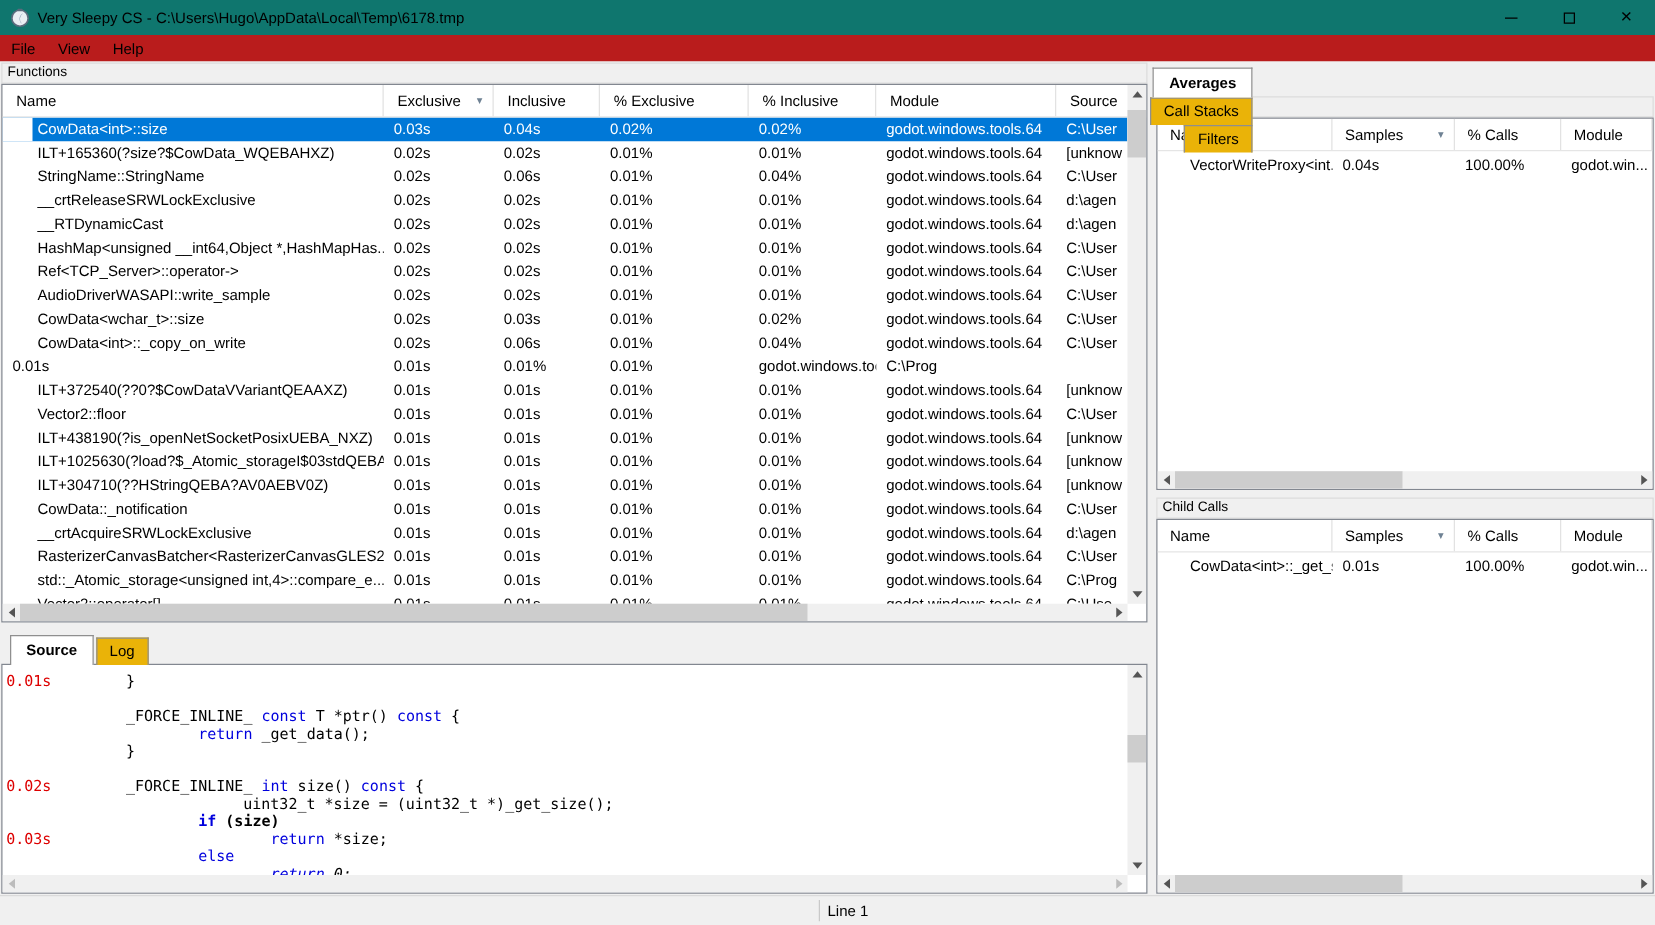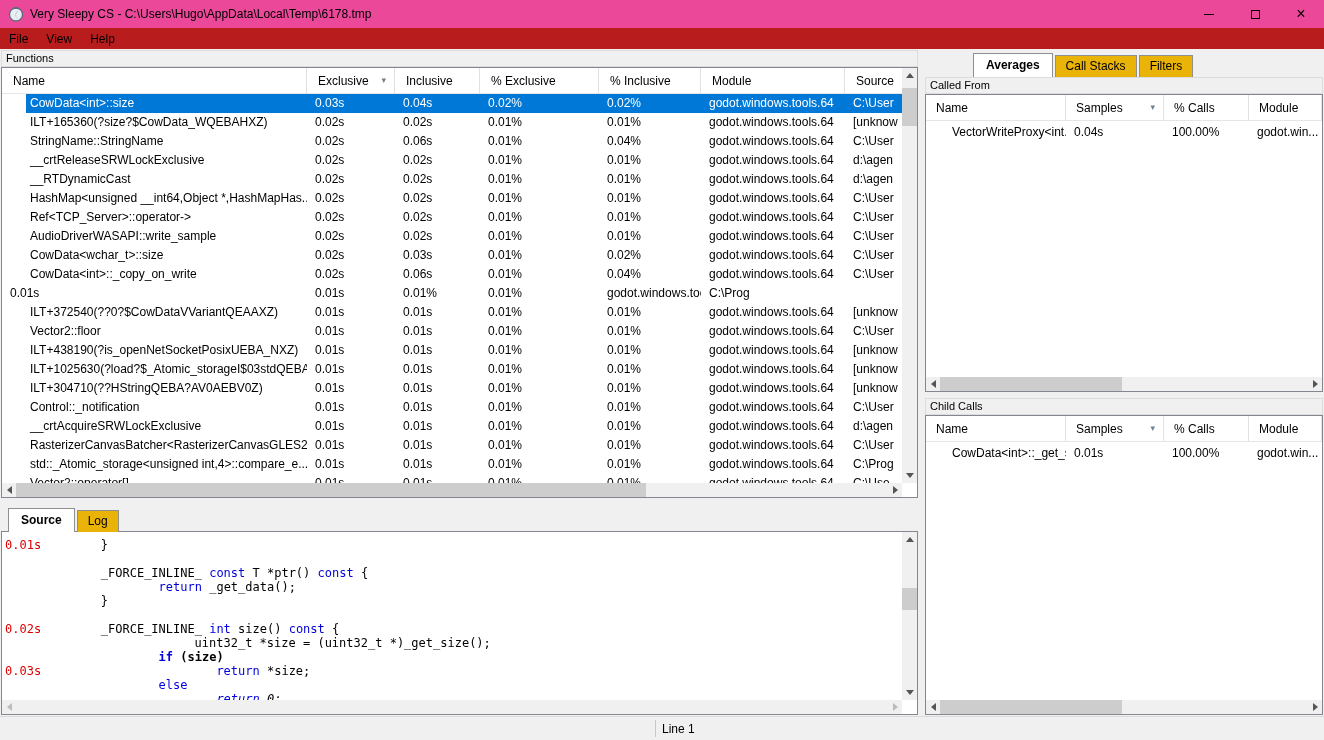--- a/index.html
+++ b/index.html
@@ -5,21 +5,21 @@
   * { margin:0; padding:0; box-sizing:border-box; }
   html,body { width:1324px; height:740px; overflow:hidden; }
   body {
     background:#f0f0f0;
     font-family:"Liberation Sans","DejaVu Sans",sans-serif;
     font-size:12px; color:#000;
     position:relative;
   }
 
   
-  .titlebar { position:absolute; left:0; top:0; width:1324px; height:28px; background:#ec4899; display:flex; align-items:center; }
+  .titlebar { position:absolute; left:0; top:0; width:1324px; height:28px; background:#0f766e; display:flex; align-items:center; }
   .app-icon { margin:0 6px 0 8px; width:16px; height:16px; }
   .title-text { font-size:12px; color:#000; }
   .win-controls { margin-left:auto; display:flex; height:100%; }
   .win-btn { width:46px; height:100%; display:flex; align-items:center; justify-content:center; }
   .glyph-min { width:10px; height:1px; background:#000; }
   .glyph-max { width:9px; height:9px; border:1px solid #000; }
   .glyph-close { font-size:16px; line-height:16px; }
 
   
   .menubar { position:absolute; left:0; top:28px; width:1324px; height:21px; background:#b91c1c; display:flex; align-items:center; }
@@ -261,21 +261,21 @@
       <div class="fn-grid fn-row">
         <div class="cell name">ILT+304710(??HStringQEBA?AV0AEBV0Z)</div>
         <div class="cell">0.01s</div>
         <div class="cell">0.01s</div>
         <div class="cell">0.01%</div>
         <div class="cell">0.01%</div>
         <div class="cell">godot.windows.tools.64</div>
         <div class="cell">[unknow</div>
       </div>
       <div class="fn-grid fn-row">
-        <div class="cell name">Control::_notification</div>
+        <div class="cell name">CowData::_notification</div>
         <div class="cell">0.01s</div>
         <div class="cell">0.01s</div>
         <div class="cell">0.01%</div>
         <div class="cell">0.01%</div>
         <div class="cell">godot.windows.tools.64</div>
         <div class="cell">C:\User</div>
       </div>
       <div class="fn-grid fn-row">
         <div class="cell name">__crtAcquireSRWLockExclusive</div>
         <div class="cell">0.01s</div>
@@ -369,21 +369,21 @@
   <div class="sb-h disabled" style="left:0; right:15px; bottom:0;">
     <div class="sb-btn">
         <span class="tri-l"></span>
       </div>
     <div class="sb-btn" style="margin-left:auto;">
         <span class="tri-r"></span>
       </div>
   </div>
 </div>
 
-<div class="tabbar" style="left:973px; top:54px; height:23px; z-index:2;">
+<div class="tabbar" style="left:920px; top:54px; height:23px; z-index:2;flex-direction:column;">
     <div class="tab active">Averages</div>
     <div class="tab">Call Stacks</div>
     <div class="tab">Filters</div>
   </div>
 
 <div class="caption" style="left:925px; top:77px; width:398px;">Called From</div>
 <div class="panel" style="left:925px; top:94px; width:398px; height:298px;">
   <div class="sub-grid sub-header">
       <div class="hcell">Name</div>
       <div class="hcell">Samples<span class="sort-arrow">▾</span></div>

